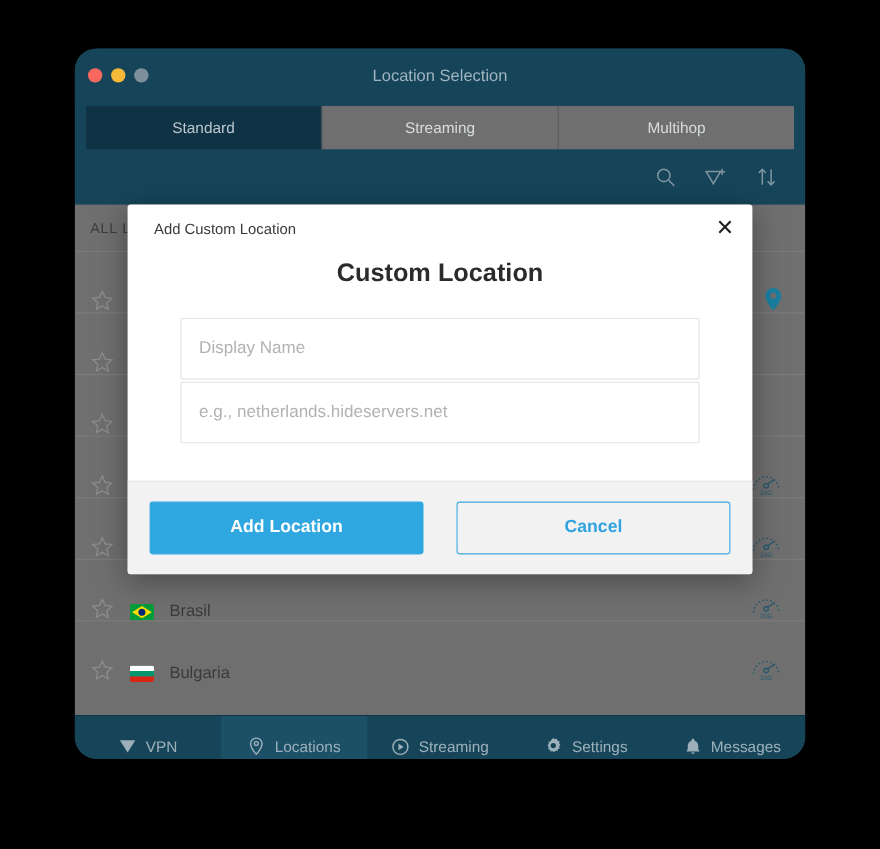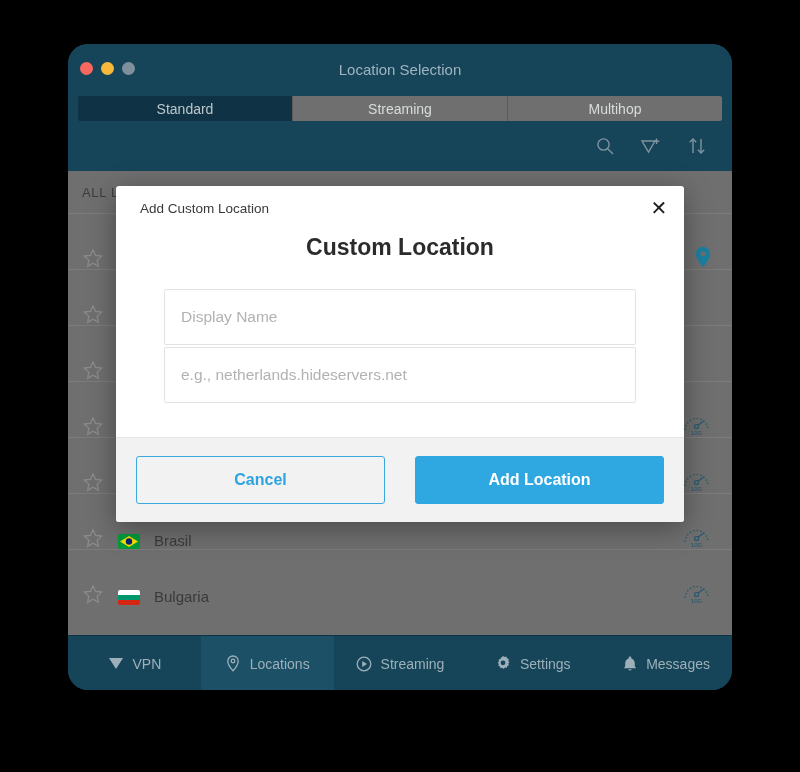--- a/index.html
+++ b/index.html
@@ -36,21 +36,21 @@
     position: absolute; left: 0; right: 0; top: 17px;
     text-align: center;
     font-size: 15px;
     color: #9fb4bf;
   }
 
   
   #tabbar {
     display: flex;
     margin: 0 10px;
-    height: 25px;
+    height: 40px;
     border-radius: 2px;
     overflow: hidden;
   }
   .tab {
     flex: 1;
     display: flex; align-items: center; justify-content: center;
     font-size: 14px;
     color: #d7dcdd;
     background: #6f6f6f;
     border-right: 1px solid #5b5b5b;
@@ -475,18 +475,18 @@
     <div id="modal-header">
       <span id="modal-header-title">Add Custom Location</span>
       <span id="modal-close">✕</span>
     </div>
     <div id="modal-body">
       <div id="modal-title">Custom Location</div>
       <input class="field" type="text" placeholder="Display Name" style="">
       <input class="field" type="text" placeholder="e.g., netherlands.hideservers.net" style="">
     </div>
     <div id="modal-footer">
+      <button class="btn" id="add-location-button">Add Location</button>
       <button class="btn" id="cancel-button">Cancel</button>
-      <button class="btn" id="add-location-button">Add Location</button>
     </div>
   </div>
 
 </div>
 
 </body></html>

